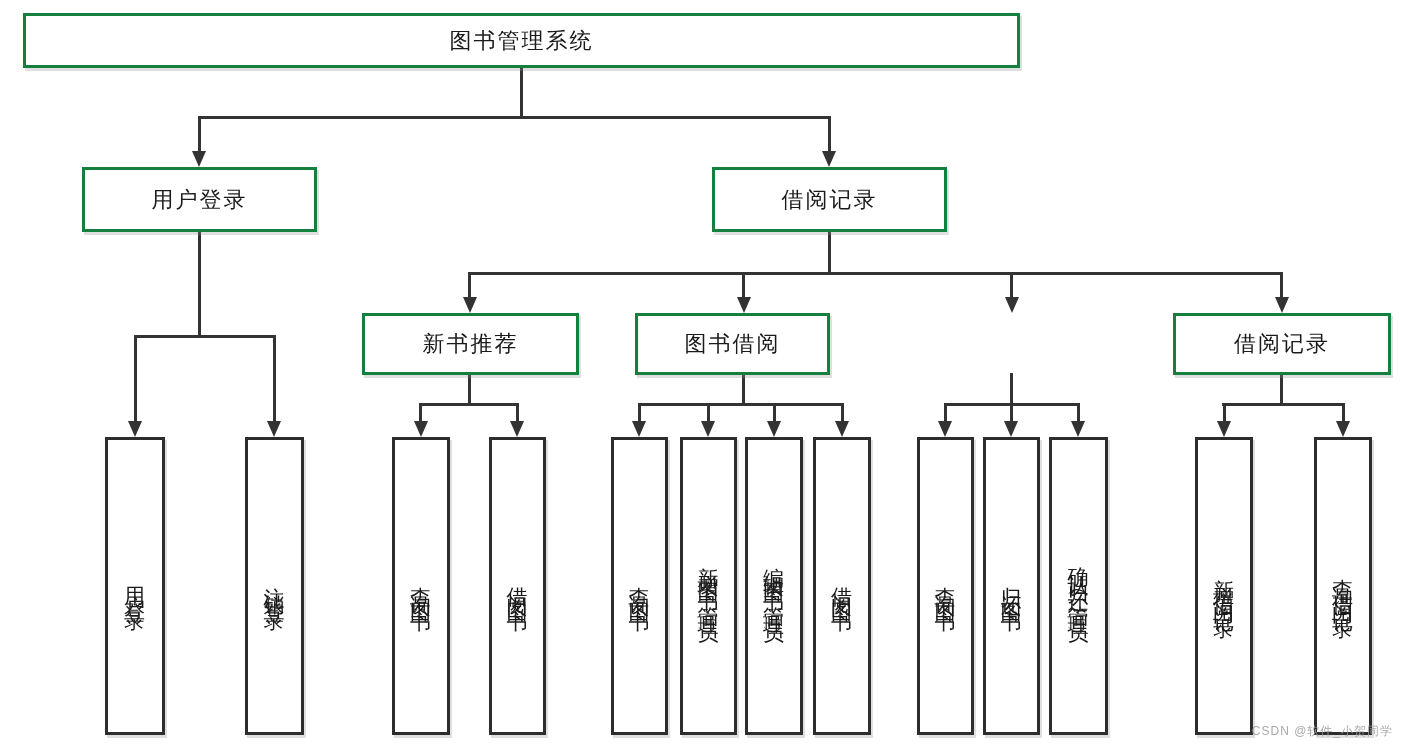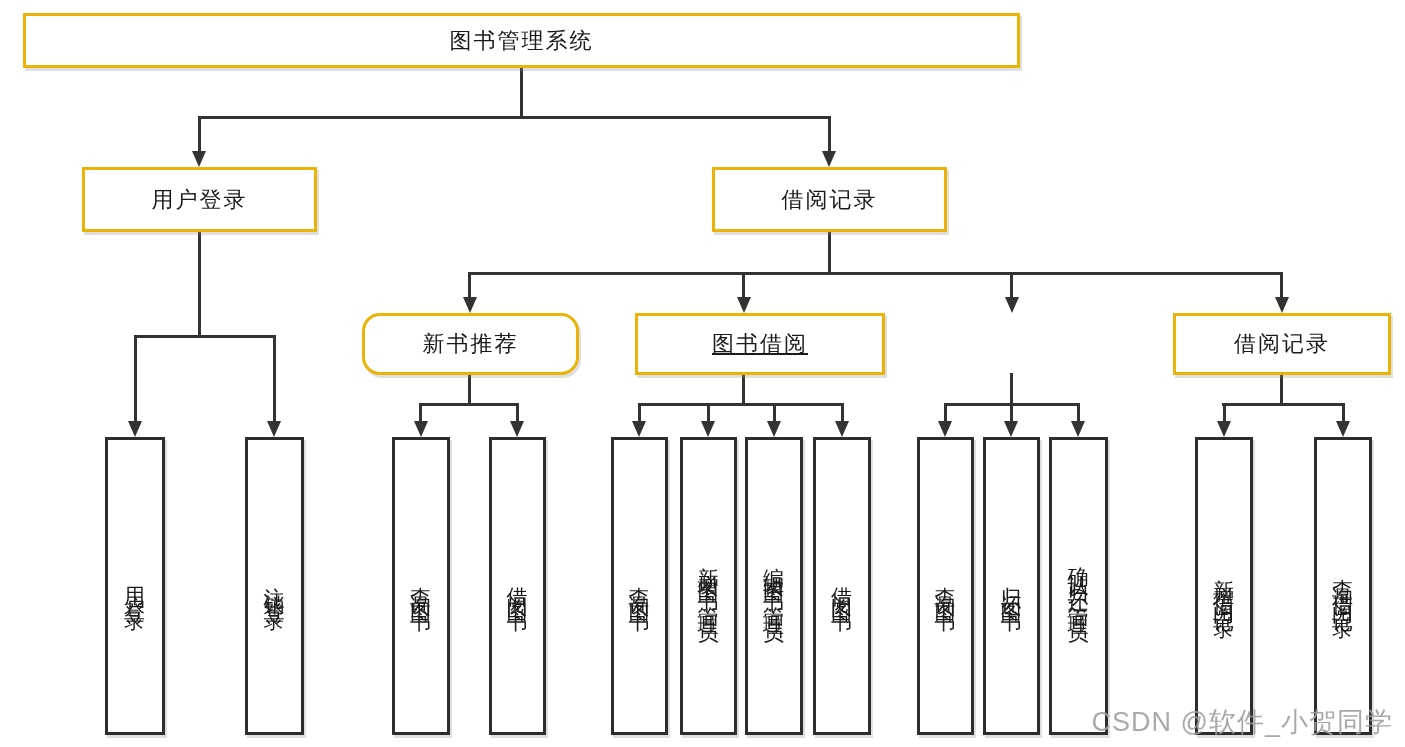--- a/index.html
+++ b/index.html
@@ -2,21 +2,21 @@
 <html><head>
 <meta charset="utf-8">
 <style>
   * { box-sizing: border-box; }
   html,body { margin:0; padding:0; background:#fff; }
   #stage {
     position:relative; width:1405px; height:747px; background:#ffffff;
     font-family:"Liberation Sans","DejaVu Sans",sans-serif; overflow:hidden;
   }
   .bx {
-    position:absolute; background:#fff; border:3px solid #eab308;
+    position:absolute; background:#fff; border:3px solid #15803d;
     display:flex; align-items:center; justify-content:center;
     color:#1a1a1a; font-size:22px; letter-spacing:2px;
     box-shadow:2px 3px 0 rgba(140,140,140,0.28);
   }
   .vbx {
     position:absolute; background:#fff; border:3px solid #2d2d2d;
     display:flex; align-items:center; justify-content:center;
     color:#1a1a1a; box-shadow:2px 3px 0 rgba(140,140,140,0.28);
   }
   .vtext {
@@ -24,21 +24,21 @@
     font-size:21px; letter-spacing:8px; line-height:1.2;
   }
   .h { position:absolute; height:3px; background:#333; }
   .v { position:absolute; width:3px; background:#333; }
   .arr {
     position:absolute; width:0; height:0;
     border-left:7px solid transparent; border-right:7px solid transparent;
     border-top:16px solid #333;
   }
   .watermark {
-    position:absolute; right:12px; bottom:7px; font-size:27px;
+    position:absolute; right:12px; bottom:7px; font-size:12px;
     color:#a0a0a0; opacity:0.9; letter-spacing:1px; white-space:nowrap;
   }
 </style>
 </head>
 <body>
 
 <div id="stage">
 
   <div class="v" style="left:520px;top:66px;height:52px;"></div>
   <div class="h" style="left:198px;top:116px;width:633px;"></div>
@@ -104,25 +104,25 @@
   </div>
 
   <div class="bx" style="left:82px;top:167px;width:235px;height:65px;">
     <span>用户登录</span>
   </div>
 
   <div class="bx" style="left:712px;top:167px;width:235px;height:65px;">
     <span>借阅记录</span>
   </div>
 
-  <div class="bx" style="left:362px;top:313px;width:217px;height:62px;border-radius:18px;">
+  <div class="bx" style="left:362px;top:313px;width:217px;height:62px;">
     <span>新书推荐</span>
   </div>
 
-  <div class="bx" style="left:635px;top:313px;width:250px;height:62px;text-decoration:underline;">
+  <div class="bx" style="left:635px;top:313px;width:195px;height:62px;">
     <span>图书借阅</span>
   </div>
 
 
   <div class="bx" style="left:1173px;top:313px;width:218px;height:62px;">
     <span>借阅记录</span>
   </div>
 
   <div class="vbx" style="left:105px;top:437px;width:60px;height:298px;">
     <span class="vtext">用户登录</span>

